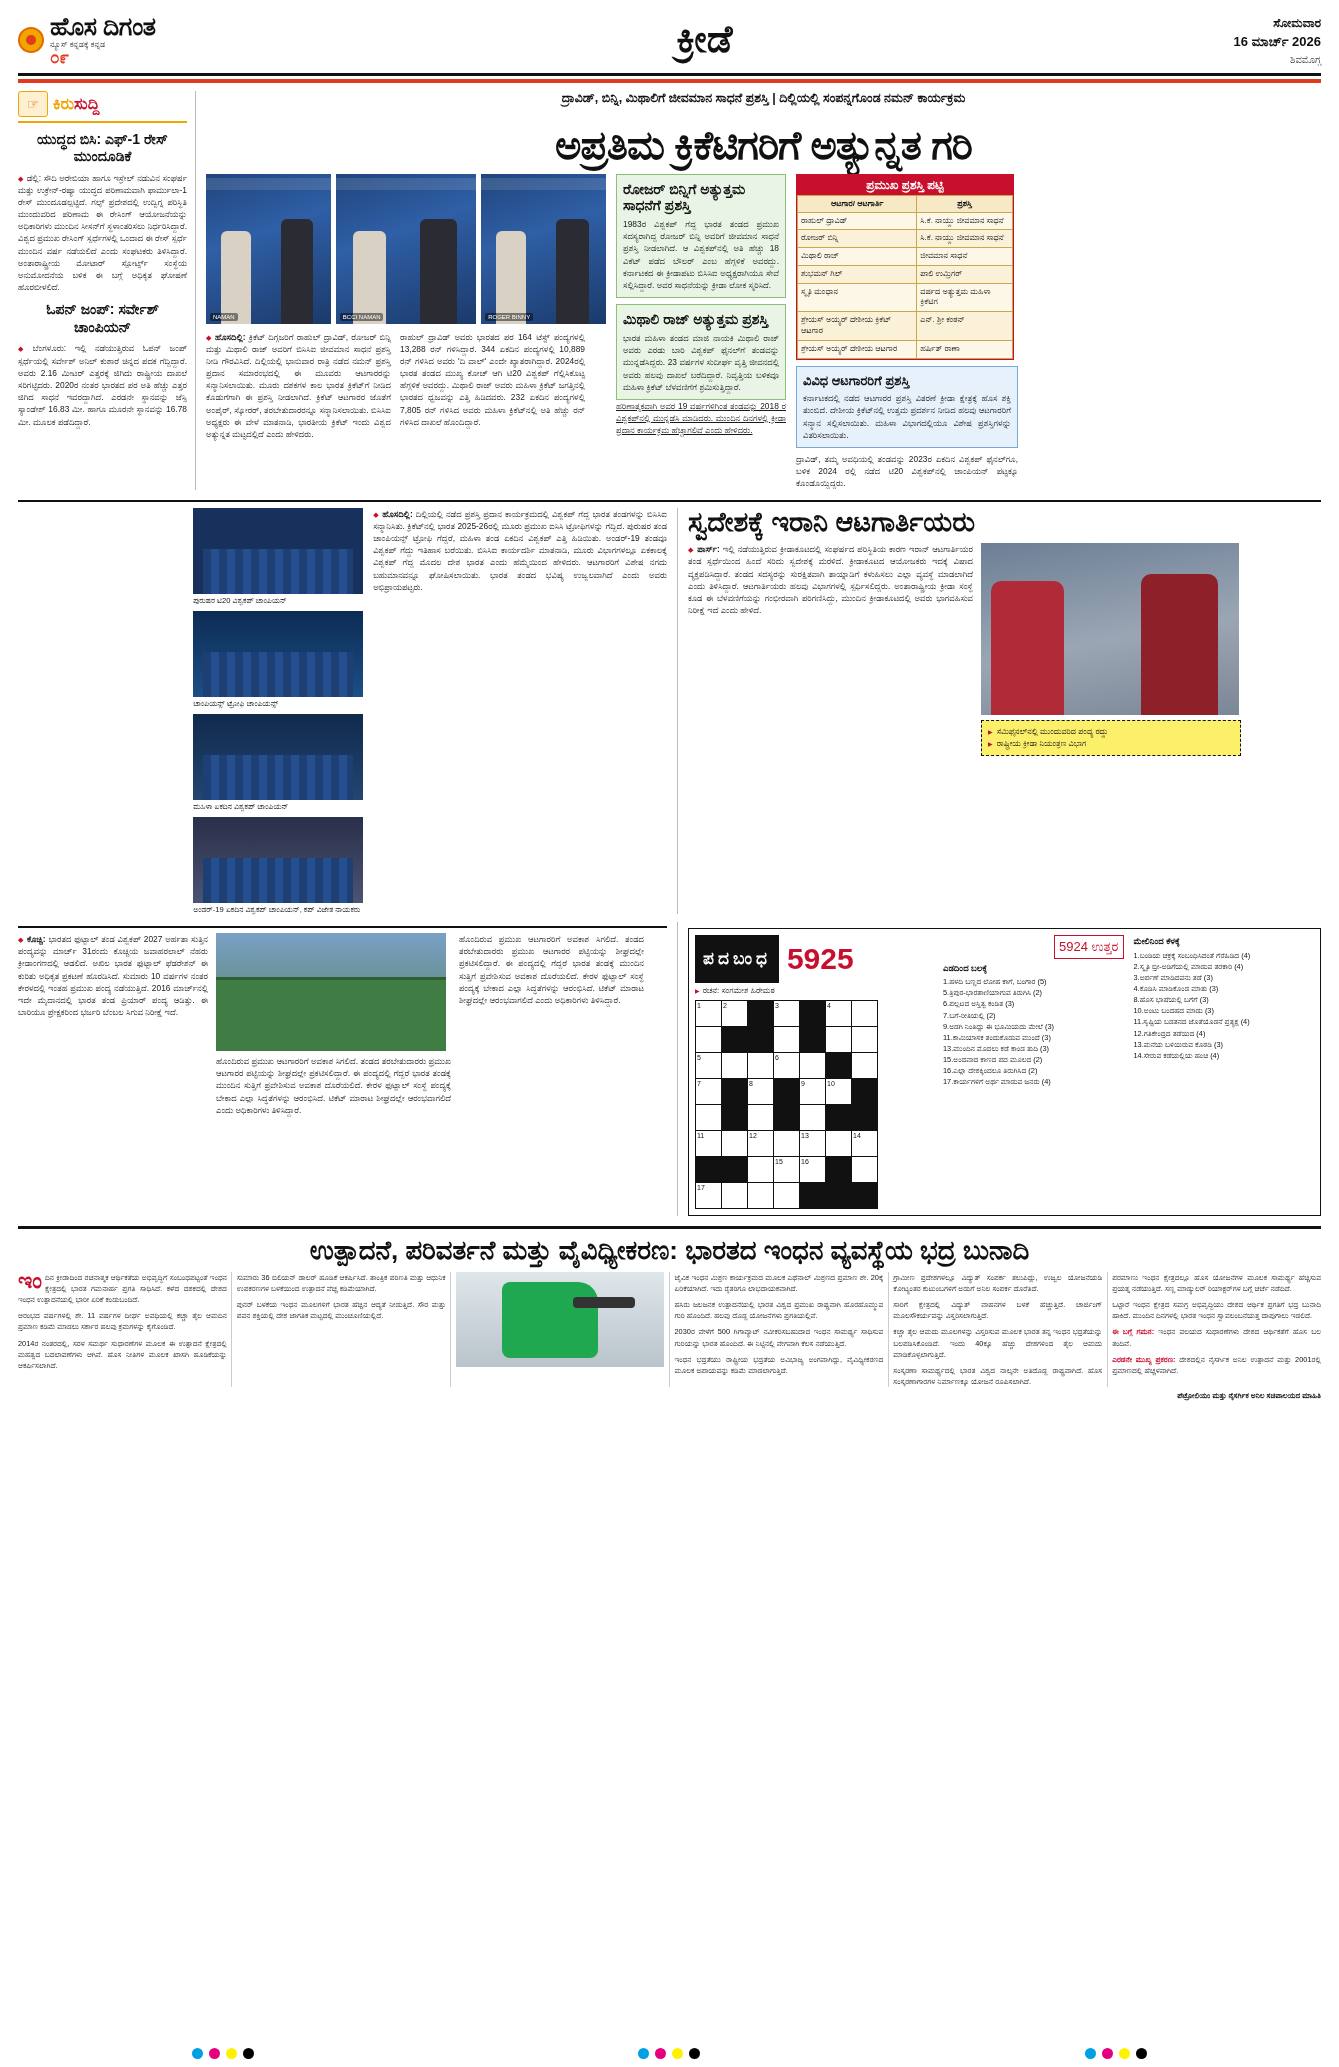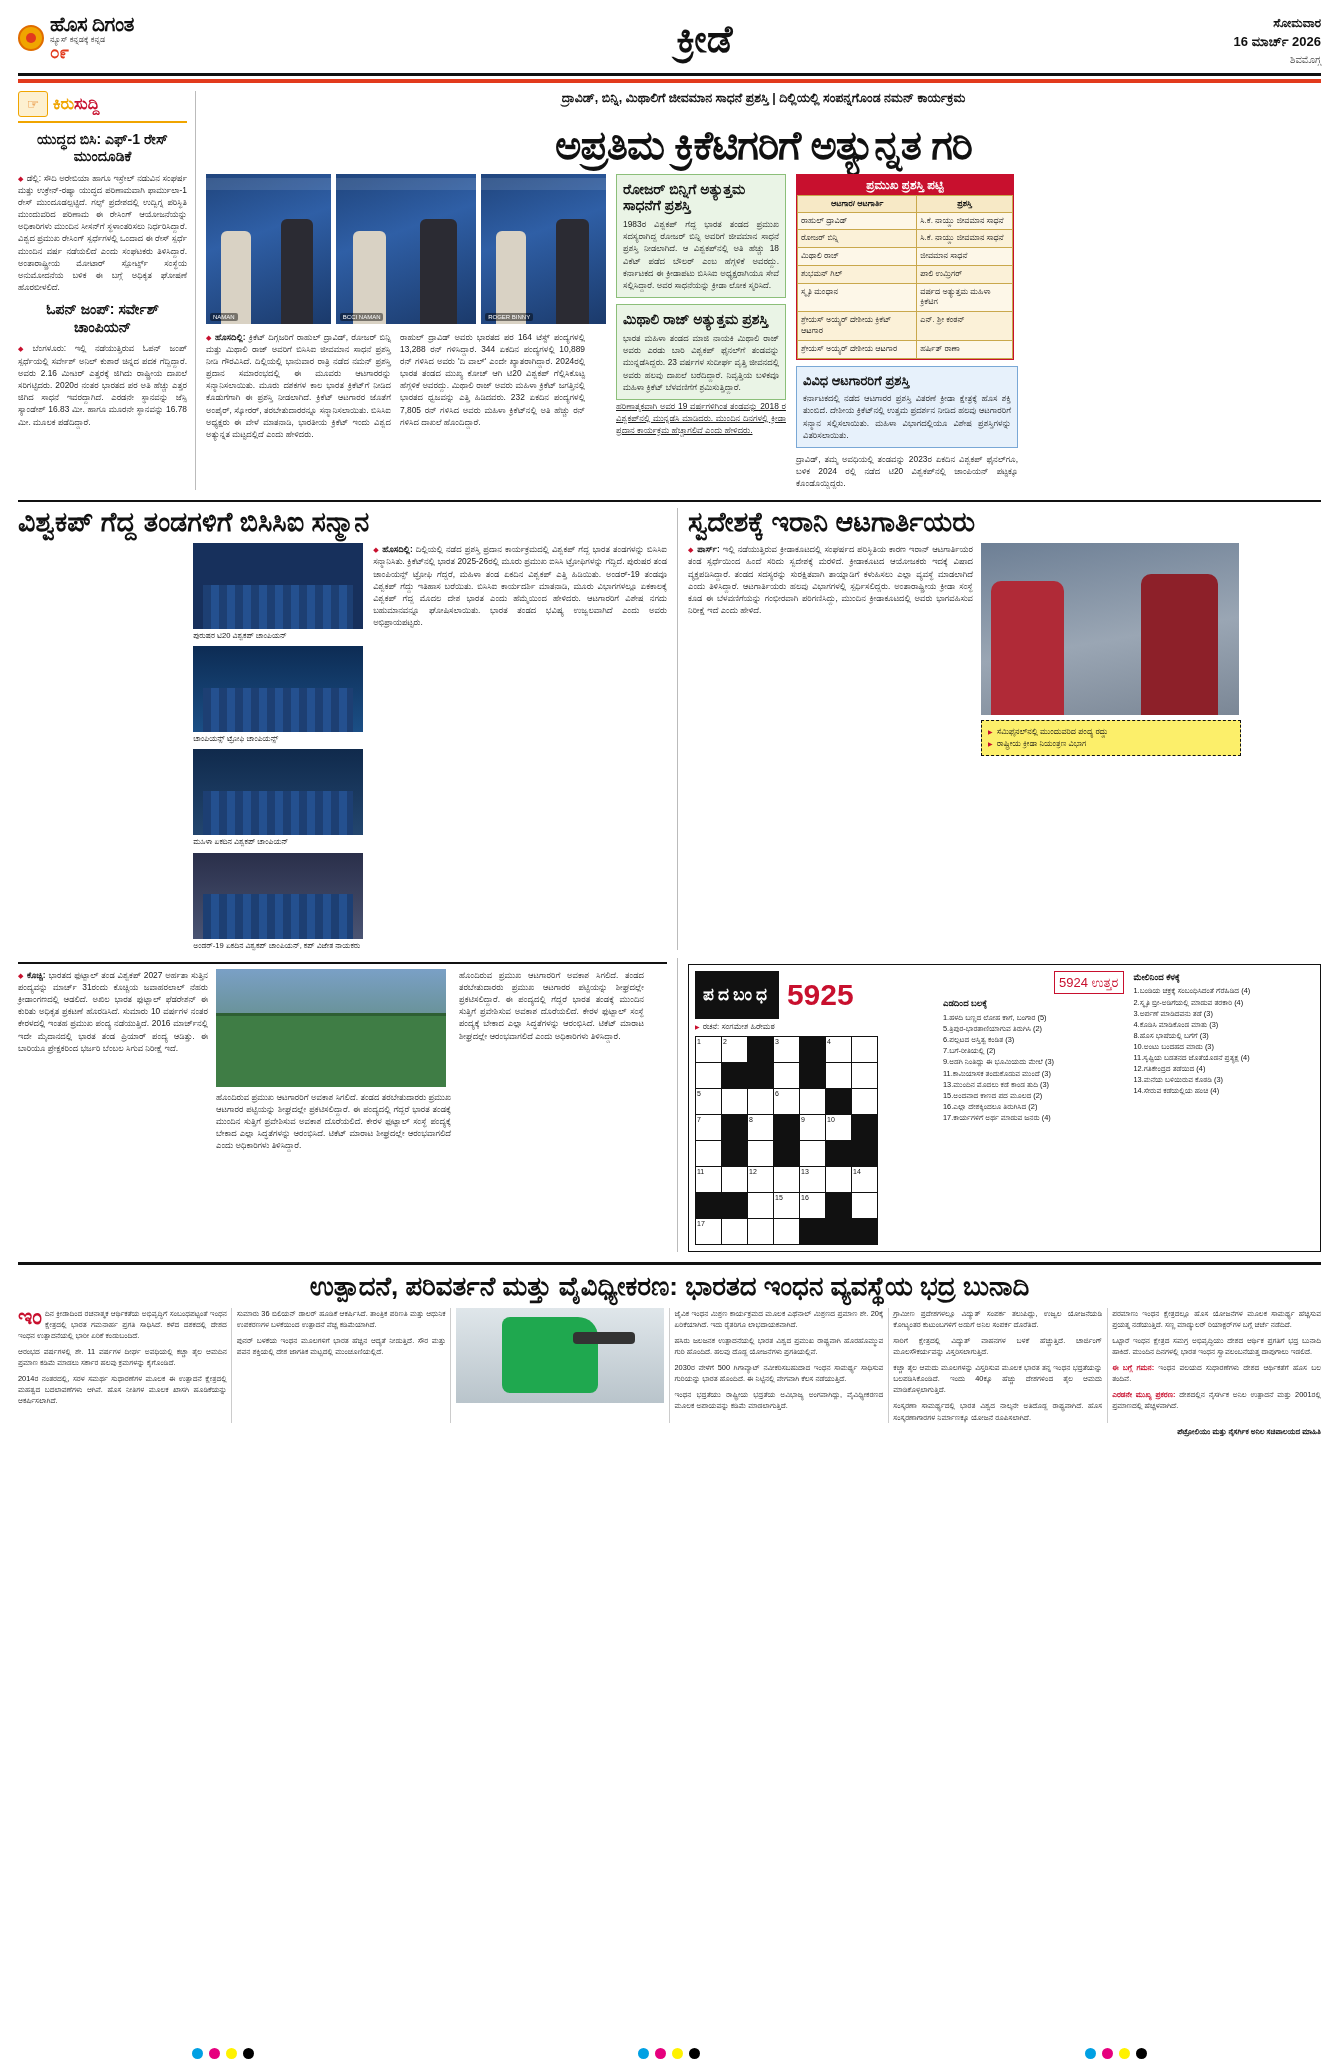--- a/index.html
+++ b/index.html
@@ -16,21 +16,21 @@
 
   
   .masthead { display:flex; align-items:flex-start; justify-content:space-between;
               border-bottom:3px solid #111; padding-bottom:6px; }
   .logo-block { display:flex; align-items:center; gap:6px; width:300px; }
   .logo-mark { width:26px; height:26px; border-radius:50%; background:#f0a500;
                border:2px solid #e06c00; flex:0 0 auto; position:relative; }
   .logo-mark:after{ content:""; position:absolute; left:6px; top:6px; width:10px; height:10px;
                     border-radius:50%; background:#e23a1d;}
   .logo-text { line-height:1; }
-  .logo-name { font-size:20px; font-weight:bold; color:#111; letter-spacing:-0.5px;}
+  .logo-name { font-size:25px; font-weight:bold; color:#111; letter-spacing:-0.5px;}
   .logo-sub { font-size:8px; color:#333; margin-top:2px;}
   .logo-num { font-size:17px; font-weight:bold; color:#e23a1d; }
   .mast-title { font-size:38px; font-weight:bold; text-align:center; flex:1; margin-top:4px; }
   .mast-date { width:230px; text-align:right; font-size:11px; line-height:1.5; }
   .mast-day { font-weight:bold; font-size:12px; }
   .mast-dt  { font-weight:bold; font-size:13px; }
   .mast-city{ font-size:10px; color:#444; }
   .mast-rule{ height:4px; background:#e23a1d; width:100%; margin-top:3px;}
 
   
@@ -304,21 +304,20 @@
           <div class="kn" style="margin-top:5px;">ದ್ರಾವಿಡ್, ತಮ್ಮ ಅವಧಿಯಲ್ಲಿ ತಂಡವನ್ನು 2023ರ ಏಕದಿನ ವಿಶ್ವಕಪ್ ಫೈನಲ್‌ಗೂ, ಬಳಿಕ 2024 ರಲ್ಲಿ ನಡೆದ ಟಿ20 ವಿಶ್ವಕಪ್‌ನಲ್ಲಿ ಚಾಂಪಿಯನ್ ಪಟ್ಟಕ್ಕೂ ಕೊಂಡೊಯ್ದಿದ್ದರು.</div>
         </div>
       </div>
     </div>
   </div>
 
   <div class="rule-thick"></div>
 
   <div class="mid-wrap">
     <div class="mid-left">
-      <div class="sec-head">ವಿಶ್ವಕಪ್ ಗೆದ್ದ ತಂಡಗಳಿಗೆ ಬಿಸಿಸಿಐ ಸನ್ಮಾನ</div>
       <div style="display:flex; gap:10px;">
         <div class="gal">
           <div class="cell">
             <div class="img v1"></div>
             <div class="cap">ಪುರುಷರ ಟಿ20 ವಿಶ್ವಕಪ್ ಚಾಂಪಿಯನ್</div>
           </div>
           <div class="cell">
             <div class="img v2"></div>
             <div class="cap">ಚಾಂಪಿಯನ್ಸ್ ಟ್ರೋಫಿ ಚಾಂಪಿಯನ್ಸ್</div>
           </div>

